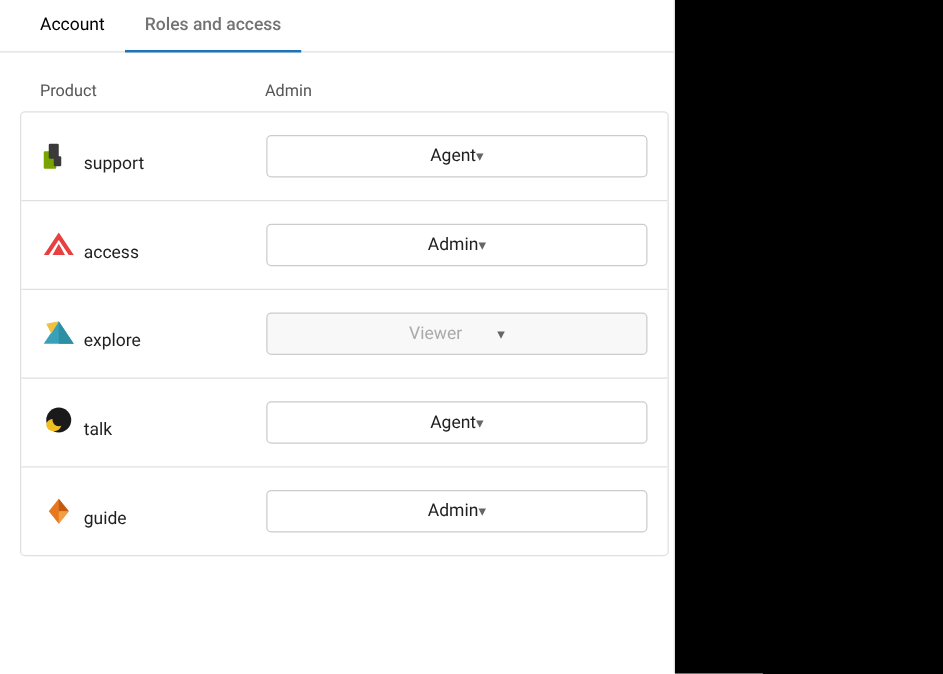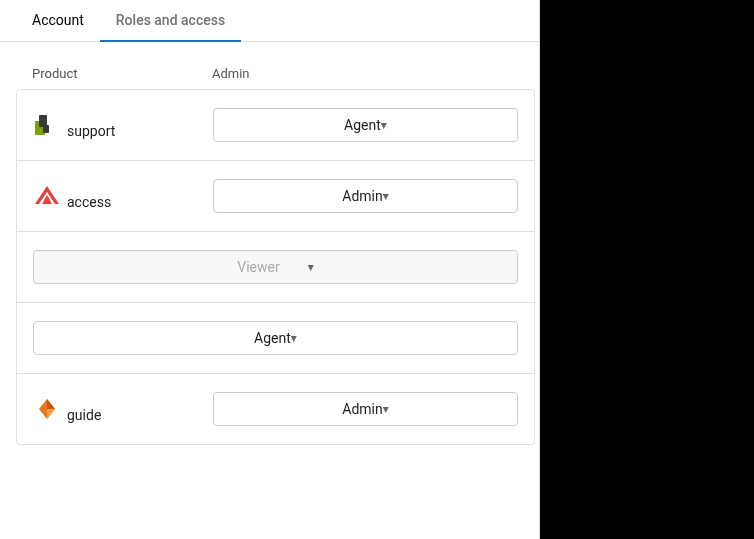--- a/index.html
+++ b/index.html
@@ -198,29 +198,49 @@
         </div>
         <div class="role-select">
           <div class="select-box">
             <span>Admin</span>
             <span class="chevron">▾</span>
           </div>
         </div>
       </div>
 
       <div class="product-row">
+        <div class="product-info">
+          <div class="icon-explore">
+            <svg width="28" height="28" viewBox="0 0 28 28">
+              <polygon points="14,4 26,22 2,22" fill="#38a1b8"></polygon>
+              <polygon points="14,4 26,22 14,22" fill="#2d8fa4"></polygon>
+              <polygon points="4,6 14,4 8,14" fill="#f0c040" transform="translate(0,0)"></polygon>
+            </svg>
+          </div>
+          <span class="product-name">explore</span>
+        </div>
         <div class="role-select">
           <div class="select-box disabled">
             <span>Viewer</span>
             <span class="chevron">▾</span>
           </div>
         </div>
       </div>
 
       <div class="product-row">
+        <div class="product-info">
+          <div class="icon-talk">
+            <svg width="28" height="28" viewBox="0 0 28 28">
+              <ellipse cx="14" cy="12" rx="10" ry="10" fill="#1a1a1a"></ellipse>
+              <ellipse cx="10" cy="16" rx="6" ry="5" fill="#f0c020"></ellipse>
+              <ellipse cx="14" cy="12" rx="5" ry="5" fill="#1a1a1a"></ellipse>
+            </svg>
+          </div>
+          <span class="product-name">talk</span>
+        </div>
         <div class="role-select">
           <div class="select-box">
             <span>Agent</span>
             <span class="chevron">▾</span>
           </div>
         </div>
       </div>
 
       <div class="product-row">
         <div class="product-info">

